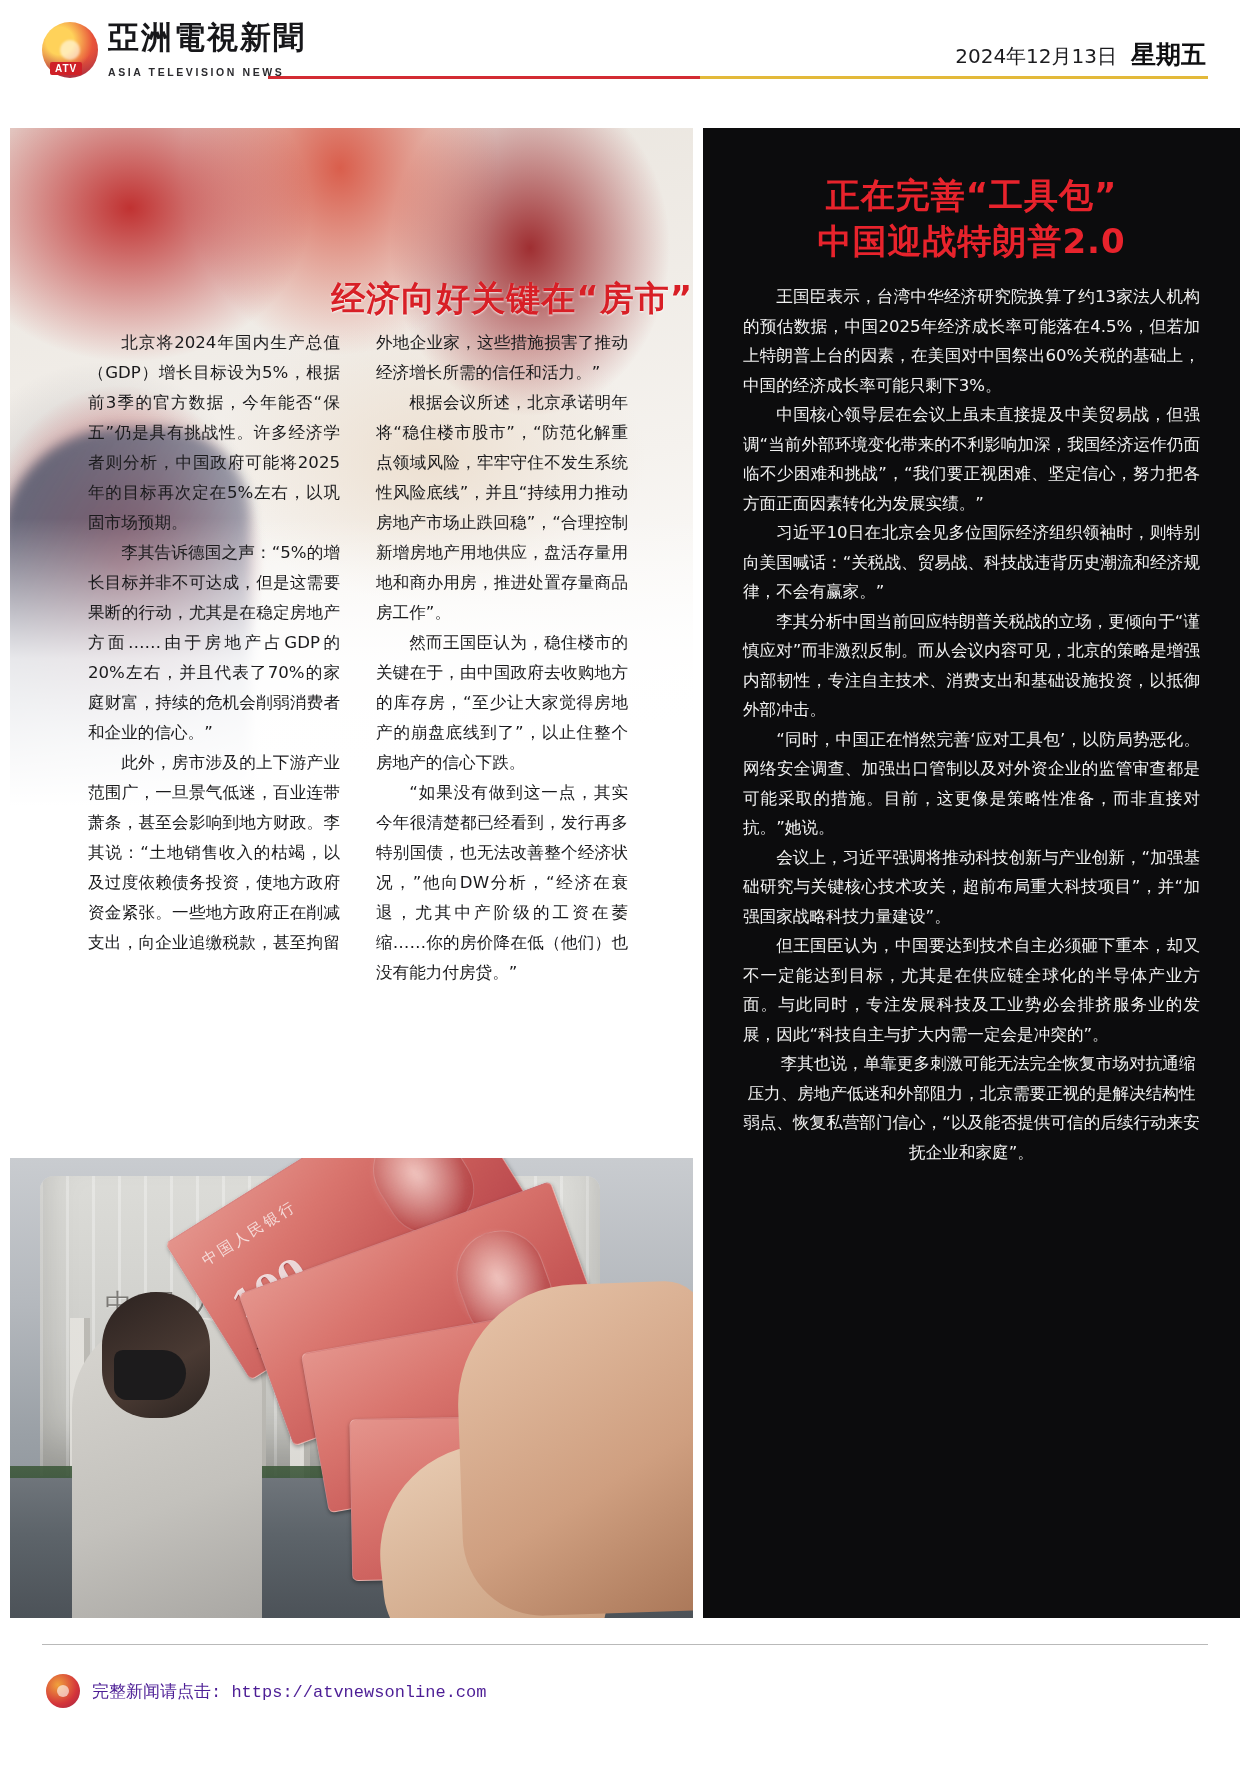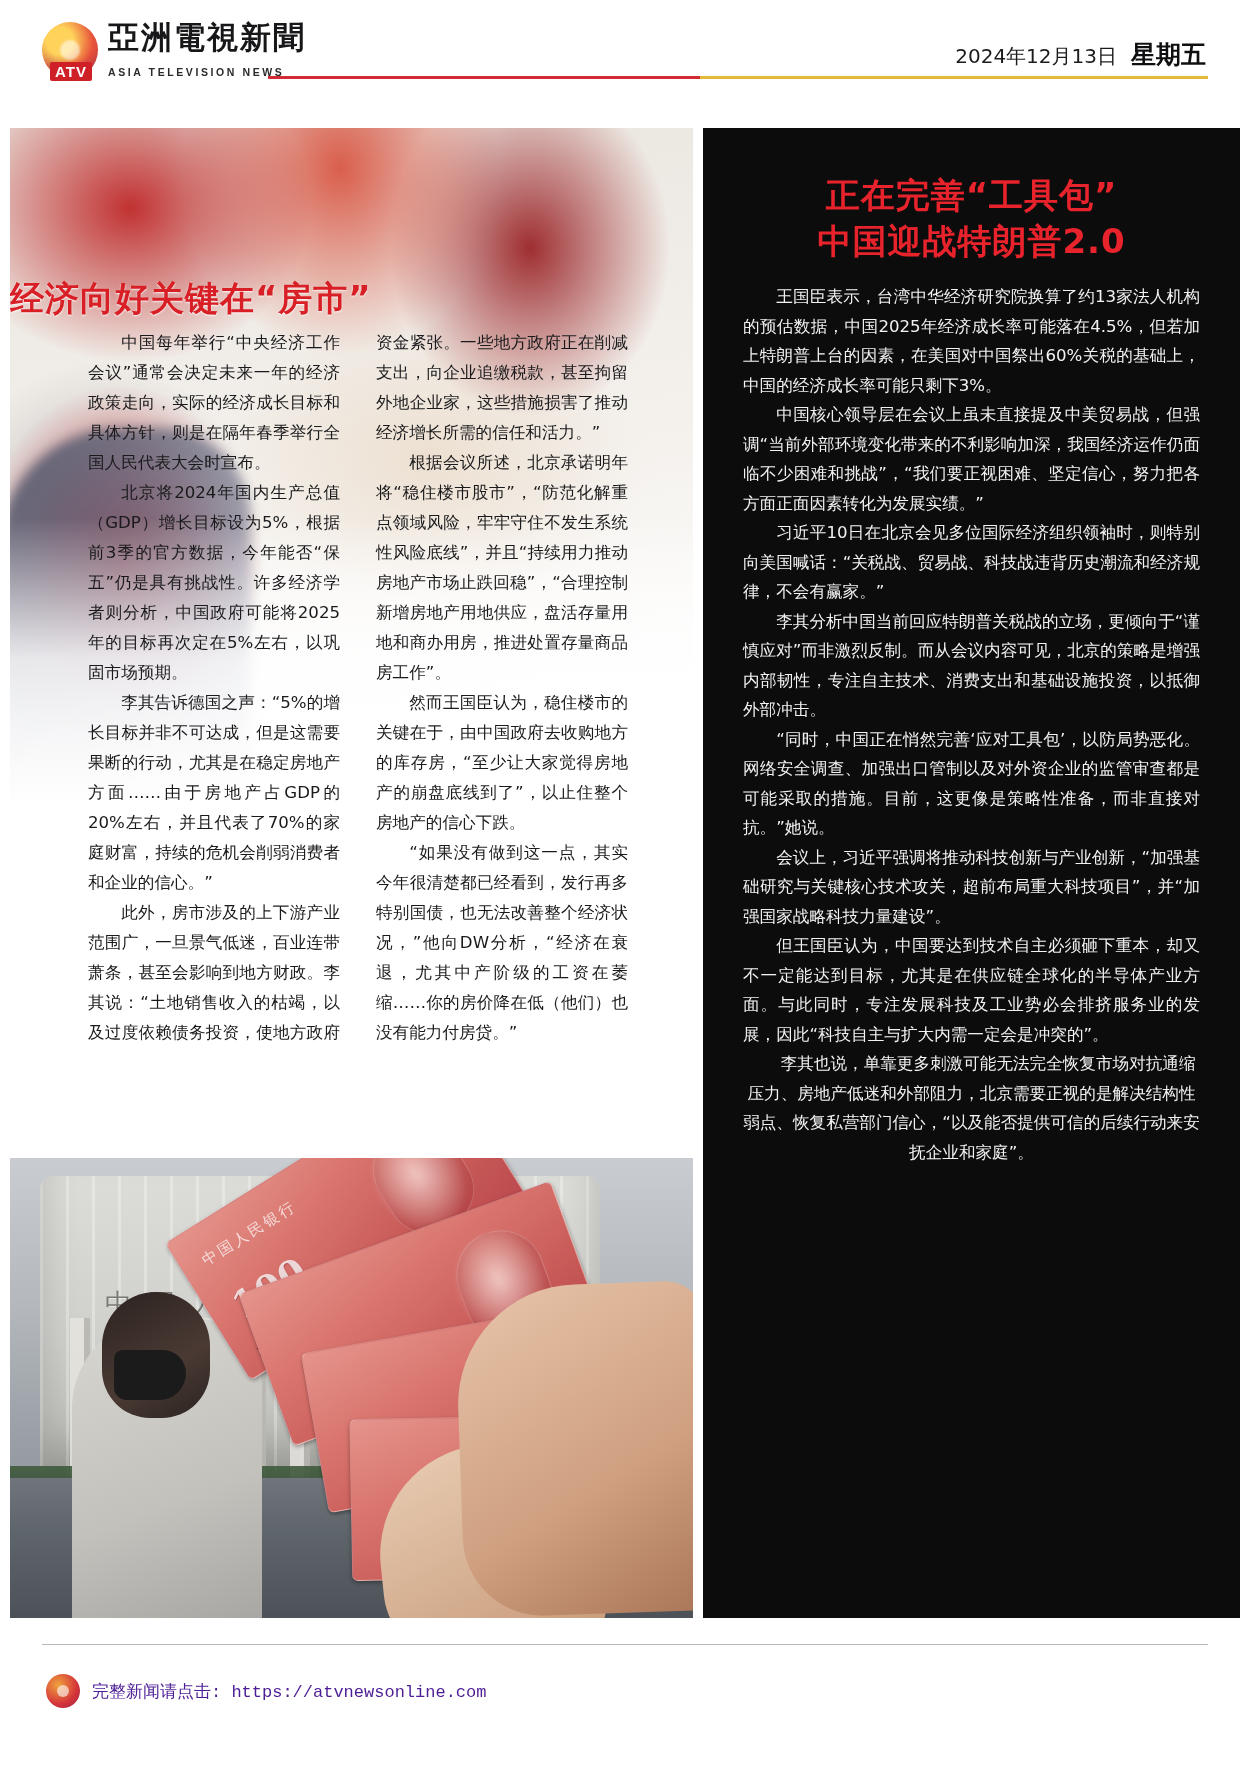--- a/index.html
+++ b/index.html
@@ -52,21 +52,21 @@
     border-radius: 50%;
     background: rgba(255,255,255,0.55);
     filter: blur(1px);
   }
   .logo-badge {
     position: absolute;
     left: 8px;
     top: 40px;
     background: #cf2027;
     color: #fff;
-    font-size: 15px;
+    font-size: 10px;
     letter-spacing: 1px;
     padding: 1px 5px;
     border-radius: 2px;
     font-weight: bold;
   }
   .logo-text-cn {
     font-family: Liberation Serif, serif;
     font-size: 31px;
     font-weight: bold;
     letter-spacing: 2px;
@@ -164,21 +164,21 @@
     left: 0; right: 0; bottom: 0;
     height: 640px;
     background: linear-gradient(180deg, rgba(255,255,255,0) 0%, rgba(255,255,255,0.82) 22%, #ffffff 45%);
   }
 
   .headline-left {
     position: absolute;
     left: 0;
     top: 148px;
     width: 683px;
-    text-align: left;
+    text-align: right;
     font-family: "DejaVu Sans", "Liberation Sans", sans-serif;
     font-size: 34px;
     font-weight: bold;
     color: #d81f26;
     letter-spacing: 1px;
     text-shadow: 0 1px 2px rgba(255,255,255,0.9);
   }
 
   .left-text {
     position: absolute;
@@ -439,21 +439,20 @@
     <div class="photo-top">
       <div class="blurbg"></div>
       <div class="blurbg2"></div>
       <div class="figure"></div>
       <div class="whitewash"></div>
     </div>
 
     <div class="headline-left">经济向好关键在“房市”</div>
 
     <div class="left-text">
-      <p>中国每年举行“中央经济工作会议”通常会决定未来一年的经济政策走向，实际的经济成长目标和具体方针，则是在隔年春季举行全国人民代表大会时宣布。</p>
       <p>北京将2024年国内生产总值（GDP）增长目标设为5%，根据前3季的官方数据，今年能否“保五”仍是具有挑战性。许多经济学者则分析，中国政府可能将2025年的目标再次定在5%左右，以巩固市场预期。</p>
       <p>李其告诉德国之声：“5%的增长目标并非不可达成，但是这需要果断的行动，尤其是在稳定房地产方面……由于房地产占GDP的20%左右，并且代表了70%的家庭财富，持续的危机会削弱消费者和企业的信心。”</p>
       <p>此外，房市涉及的上下游产业范围广，一旦景气低迷，百业连带萧条，甚至会影响到地方财政。李其说：“土地销售收入的枯竭，以及过度依赖债务投资，使地方政府资金紧张。一些地方政府正在削减支出，向企业追缴税款，甚至拘留外地企业家，这些措施损害了推动经济增长所需的信任和活力。”</p>
       <p>根据会议所述，北京承诺明年将“稳住楼市股市”，“防范化解重点领域风险，牢牢守住不发生系统性风险底线”，并且“持续用力推动房地产市场止跌回稳”，“合理控制新增房地产用地供应，盘活存量用地和商办用房，推进处置存量商品房工作”。</p>
       <p>然而王国臣认为，稳住楼市的关键在于，由中国政府去收购地方的库存房，“至少让大家觉得房地产的崩盘底线到了”，以止住整个房地产的信心下跌。</p>
       <p>“如果没有做到这一点，其实今年很清楚都已经看到，发行再多特别国债，也无法改善整个经济状况，”他向DW分析，“经济在衰退，尤其中产阶级的工资在萎缩……你的房价降在低（他们）也没有能力付房贷。”</p>
     </div>
 
     <div class="photo-bottom">
       <div class="pb-sky"></div>

